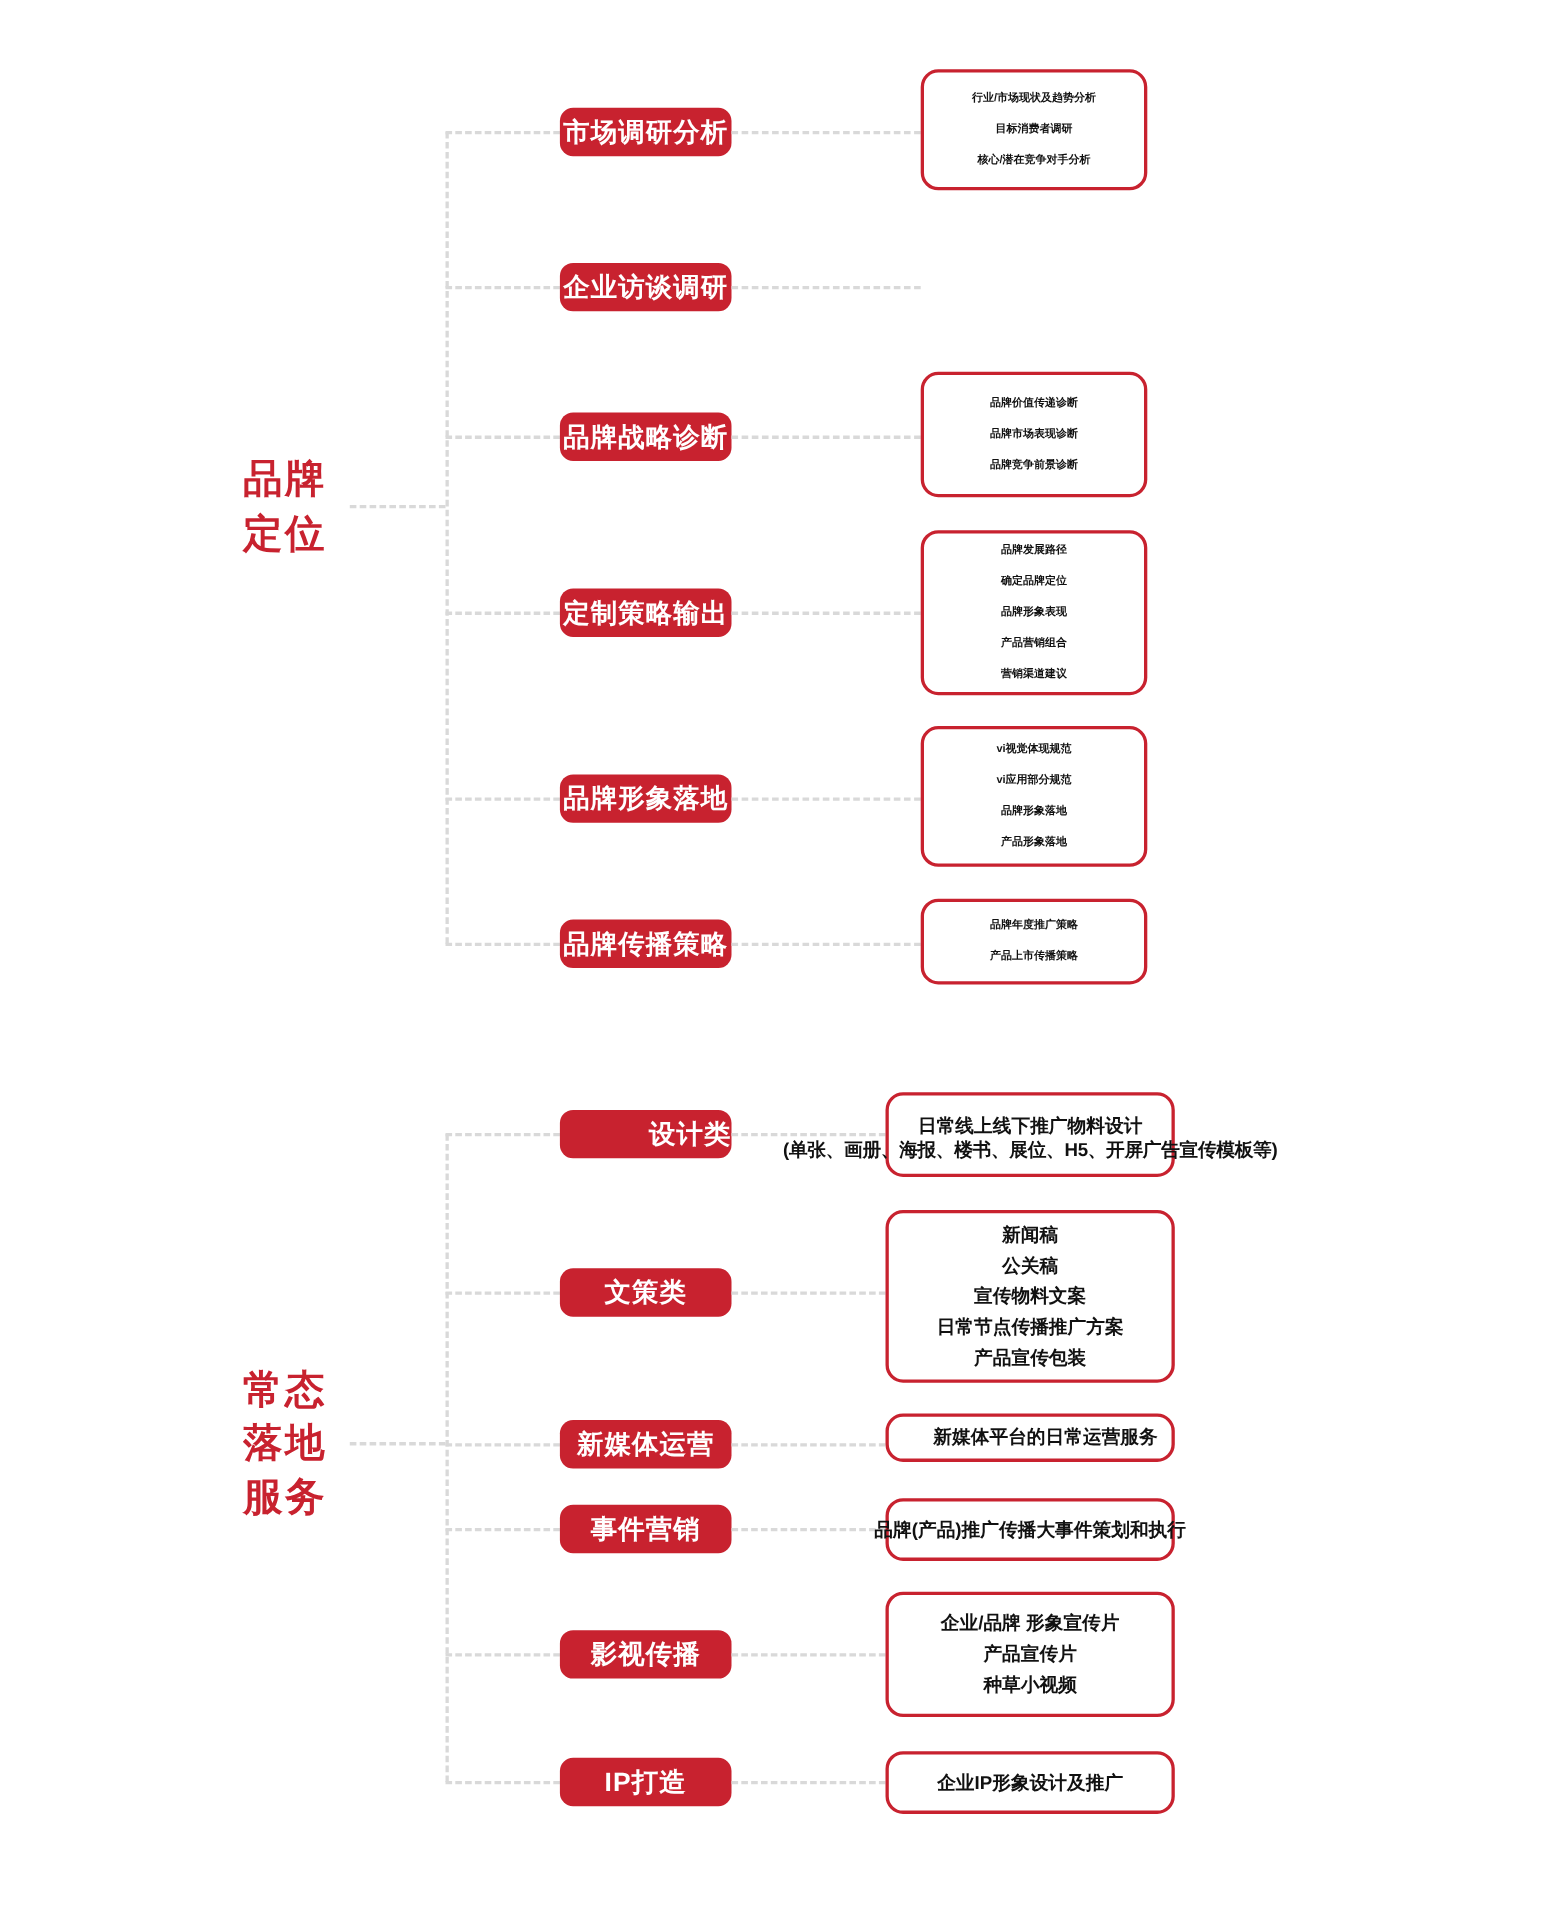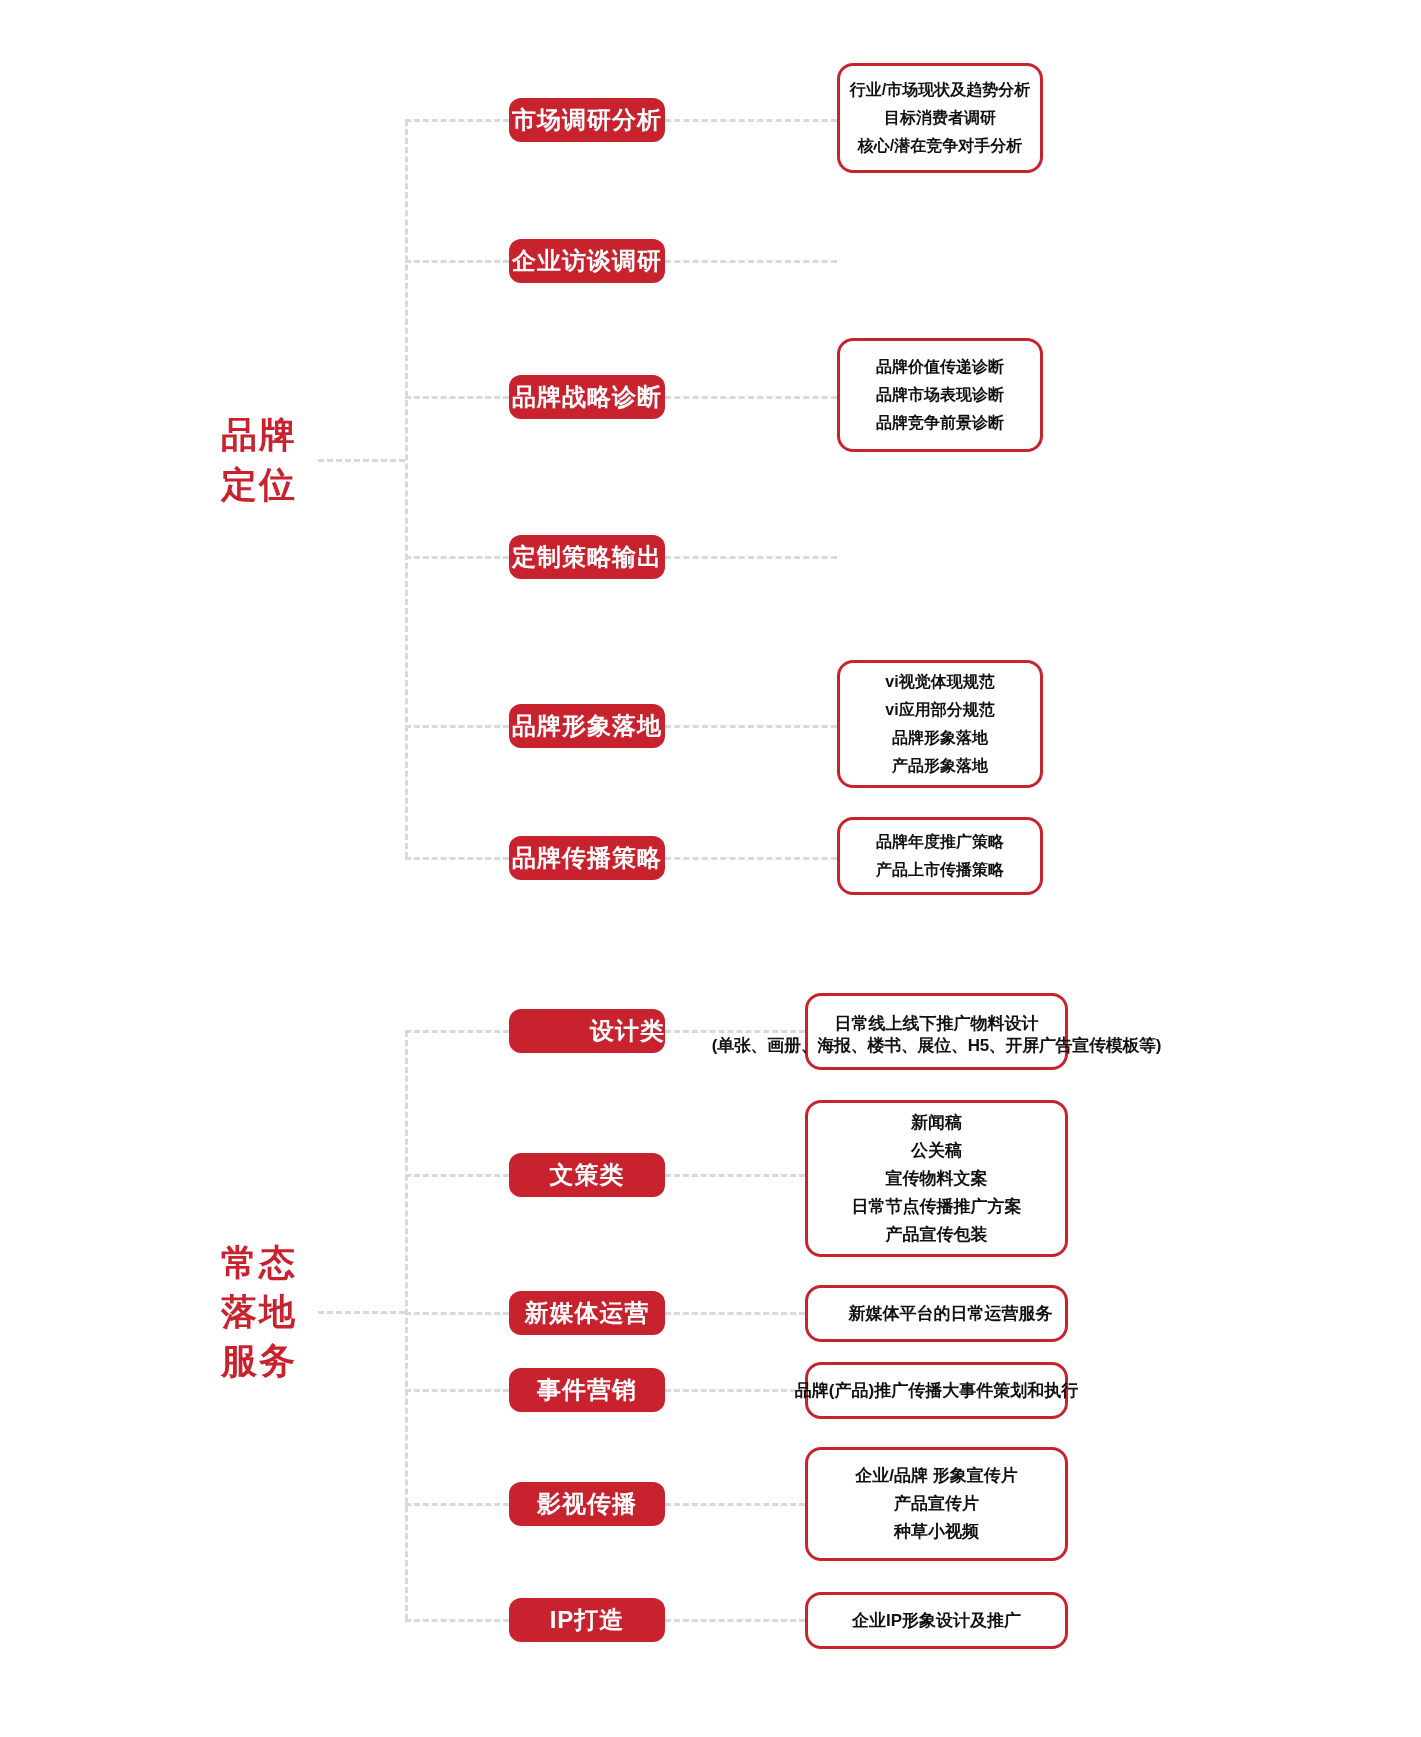--- a/index.html
+++ b/index.html
@@ -21,21 +21,21 @@
     white-space:nowrap;
   }
   .leaf{
     position:absolute;background:#ffffff;border:3px solid #c8222f;border-radius:16px;
     display:flex;flex-direction:column;align-items:center;justify-content:center;
     box-sizing:border-box;
   }
   .leaf.s1{left:837px;width:206px;}
   .leaf.s2{left:805px;width:263px;}
   .ln{
-    color:#111111;font-weight:bold;font-size:16px;line-height:28px;
+    color:#111111;font-weight:bold;font-size:10px;line-height:28px;
     text-align:center;white-space:nowrap;
   }
   .leaf.s2 .ln{font-size:17px;}
   .ln.tight{font-size:13.5px;}
   .ln.small{font-size:10px;line-height:16px;letter-spacing:-0.3px;}
 </style>
 </head>
 <body>
 
 <div class="canvas">
@@ -73,20 +73,27 @@
     <div class="ln">品牌价值传递诊断</div>
     <div class="ln">品牌市场表现诊断</div>
     <div class="ln">品牌竞争前景诊断</div>
   </div>
 
   <div class="dash-h" style="left:405px;top:556px;width:104px;"></div>
   <div class="btn" style="top:535px;">
     <span>定制策略输出</span>
   </div>
   <div class="dash-h" style="left:665px;top:556px;width:172px;"></div>
+  <div class="leaf s1" style="top:482px;height:150px;">
+    <div class="ln">品牌发展路径</div>
+    <div class="ln">确定品牌定位</div>
+    <div class="ln">品牌形象表现</div>
+    <div class="ln">产品营销组合</div>
+    <div class="ln">营销渠道建议</div>
+  </div>
 
   <div class="dash-h" style="left:405px;top:725px;width:104px;"></div>
   <div class="btn" style="top:704px;">
     <span>品牌形象落地</span>
   </div>
   <div class="dash-h" style="left:665px;top:725px;width:172px;"></div>
   <div class="leaf s1" style="top:660px;height:128px;">
     <div class="ln">vi视觉体现规范</div>
     <div class="ln">vi应用部分规范</div>
     <div class="ln">品牌形象落地</div>
@@ -132,21 +139,21 @@
     <div class="ln">宣传物料文案</div>
     <div class="ln">日常节点传播推广方案</div>
     <div class="ln">产品宣传包装</div>
   </div>
 
   <div class="dash-h" style="left:405px;top:1312px;width:104px;"></div>
   <div class="btn" style="top:1291px;">
     <span>新媒体运营</span>
   </div>
   <div class="dash-h" style="left:665px;top:1312px;width:140px;"></div>
-  <div class="leaf s2" style="top:1285px;height:57px;padding-left:28px;">
+  <div class="leaf s2" style="top:1285px;height:44px;padding-left:28px;">
     <div class="ln">新媒体平台的日常运营服务</div>
   </div>
 
   <div class="dash-h" style="left:405px;top:1389px;width:104px;"></div>
   <div class="btn" style="top:1368px;">
     <span>事件营销</span>
   </div>
   <div class="dash-h" style="left:665px;top:1389px;width:140px;"></div>
   <div class="leaf s2" style="top:1362px;height:57px;">
     <div class="ln tight">品牌(产品)推广传播大事件策划和执行</div>

